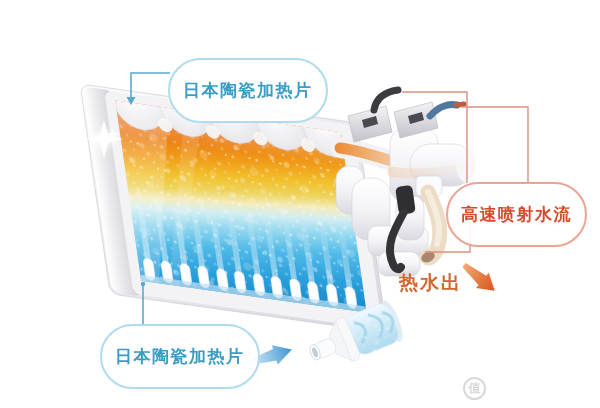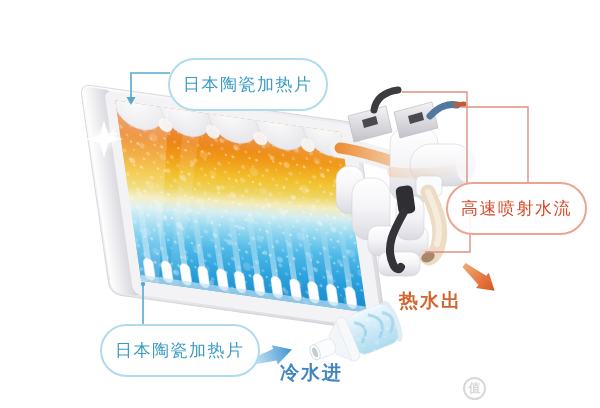--- a/index.html
+++ b/index.html
@@ -3,23 +3,23 @@
 <meta charset="utf-8">
 <style>
   html,body { margin:0; padding:0; background:#ffffff; }
   .stage {
     position:relative; width:600px; height:408px; overflow:hidden;
     background:#ffffff;
     font-family:"Liberation Sans", sans-serif;
   }
   .stage svg { position:absolute; left:0; top:0; }
   .pill {
-    position:absolute; display:inline-block; padding:14px 13px;
+    position:absolute; display:inline-block; padding:20px 13px;
     border-radius:999px; background:rgba(255,255,255,.88);
-    font-size:17px; font-weight:normal; letter-spacing:1.5px; white-space:nowrap;
+    font-size:17px; font-weight:bold; letter-spacing:1.5px; white-space:nowrap;
     line-height:1.25;
   }
   .pill.blue { border:2px solid #aedcee; color:#3a9cc4; }
   .pill.red  { border:2px solid #eba492; color:#d8492b; }
   .flow-text {
     position:absolute; font-size:19px; font-weight:bold; letter-spacing:2px;
     white-space:nowrap;
   }
   .flow-text.hot  { color:#d2652e; }
   .flow-text.cold { color:#4084c2; }
@@ -254,21 +254,20 @@
     <path d="M113 128 L114.5 132.5 L119 134 L114.5 135.5 L113 140 L111.5 135.5 L107 134 L111.5 132.5 Z" fill="#ffffff" opacity="0.9"></path>
   </g>
 </svg>
 
 <div class="pill blue" style="left:168px; top:58px;">日本陶瓷加热片</div>
 
 <div class="pill red" style="left:446px; top:182px;">高速喷射水流</div>
 
 <div class="pill blue" style="left:100px; top:324px;">日本陶瓷加热片</div>
 
-<div class="flow-text hot" style="left:399px; top:288px;">热水出</div>
-
-<div class="flow-text cold" style="left:280px; top:360px;">冷水进</div>
+<div class="flow-text hot" style="left:399px; top:270px;">热水出</div>
+
 
 <div class="watermark">
   <span class="wm-logo">值</span>
 </div>
 
 </div>
 
 </body></html>

